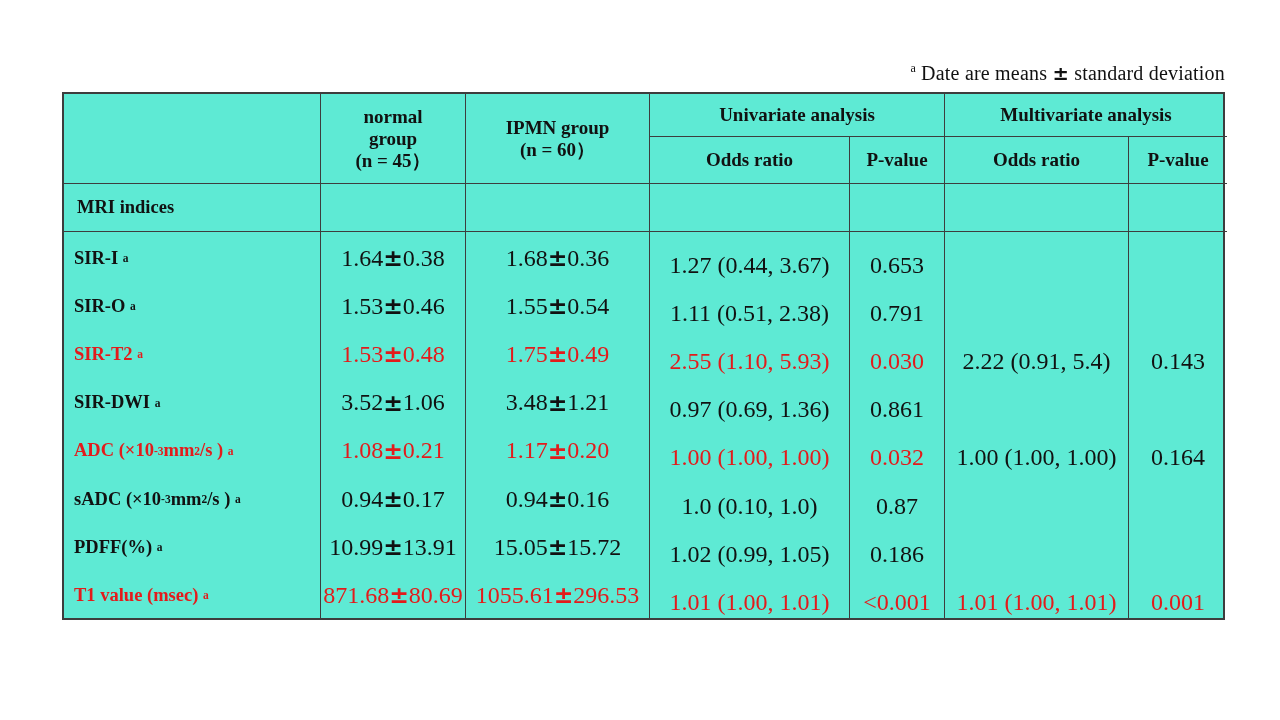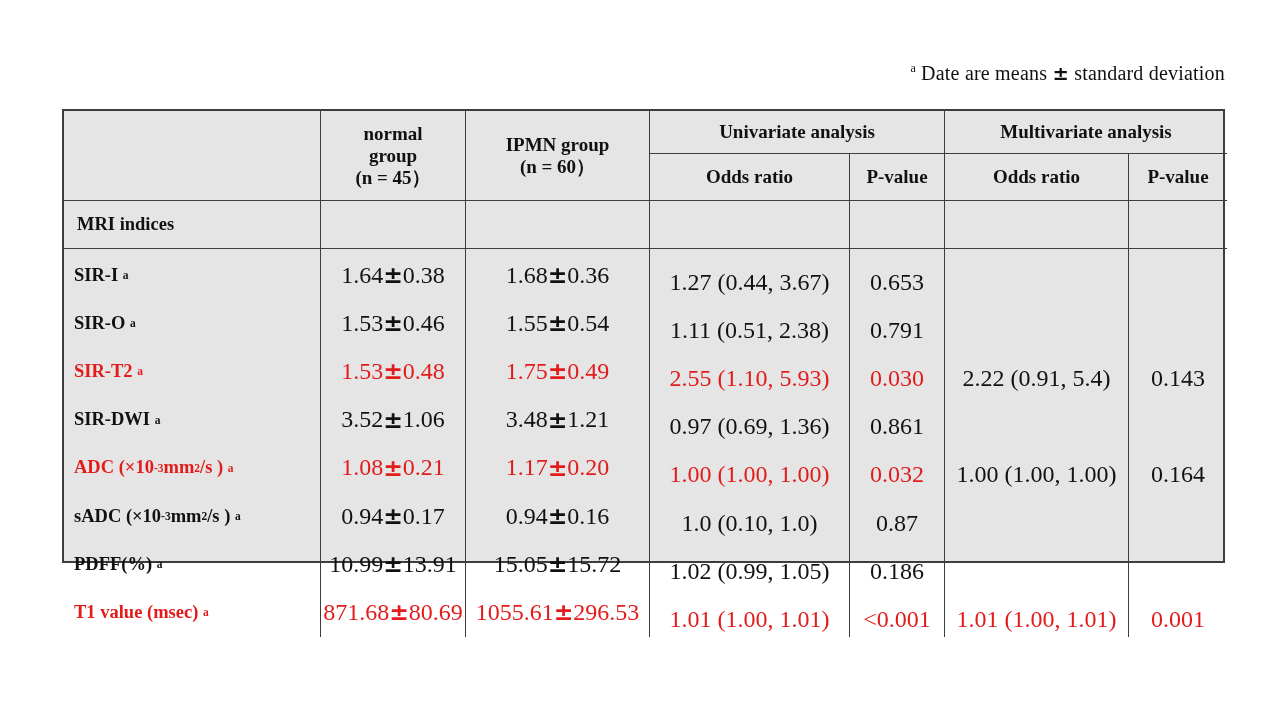--- a/index.html
+++ b/index.html
@@ -12,26 +12,26 @@
     font-family:"Liberation Serif","DejaVu Serif",serif;color:var(--ink);}
   .canvas{position:relative;width:1280px;height:720px;background:#fff;}
 
   .footnote{
     position:absolute;top:62px;right:55px;
     font-size:20px;letter-spacing:.2px;
   }
   .footnote sup{font-size:.6em;}
 
   .tbl{
-    position:absolute;left:62px;top:109px;width:1163px;height:454px;
+    position:absolute;left:62px;top:92px;width:1163px;height:528px;
     display:grid;
     grid-template-columns:257px 145px 184px 200px 95px 184px 98px;
     grid-template-rows:43px 47px 48px 1fr;
     border:2px solid var(--border);
-    background:#e5e5e5;
+    background:#5eead4;
   }
   .cell{
     border-right:1.5px solid var(--border);
     border-bottom:1.5px solid var(--border);
     display:flex;align-items:center;justify-content:center;
     text-align:center;
   }
   .cell.no-r{border-right:none;}
   .hdr{font-weight:bold;font-size:19px;}
   .hdr .hline{line-height:22px;}

